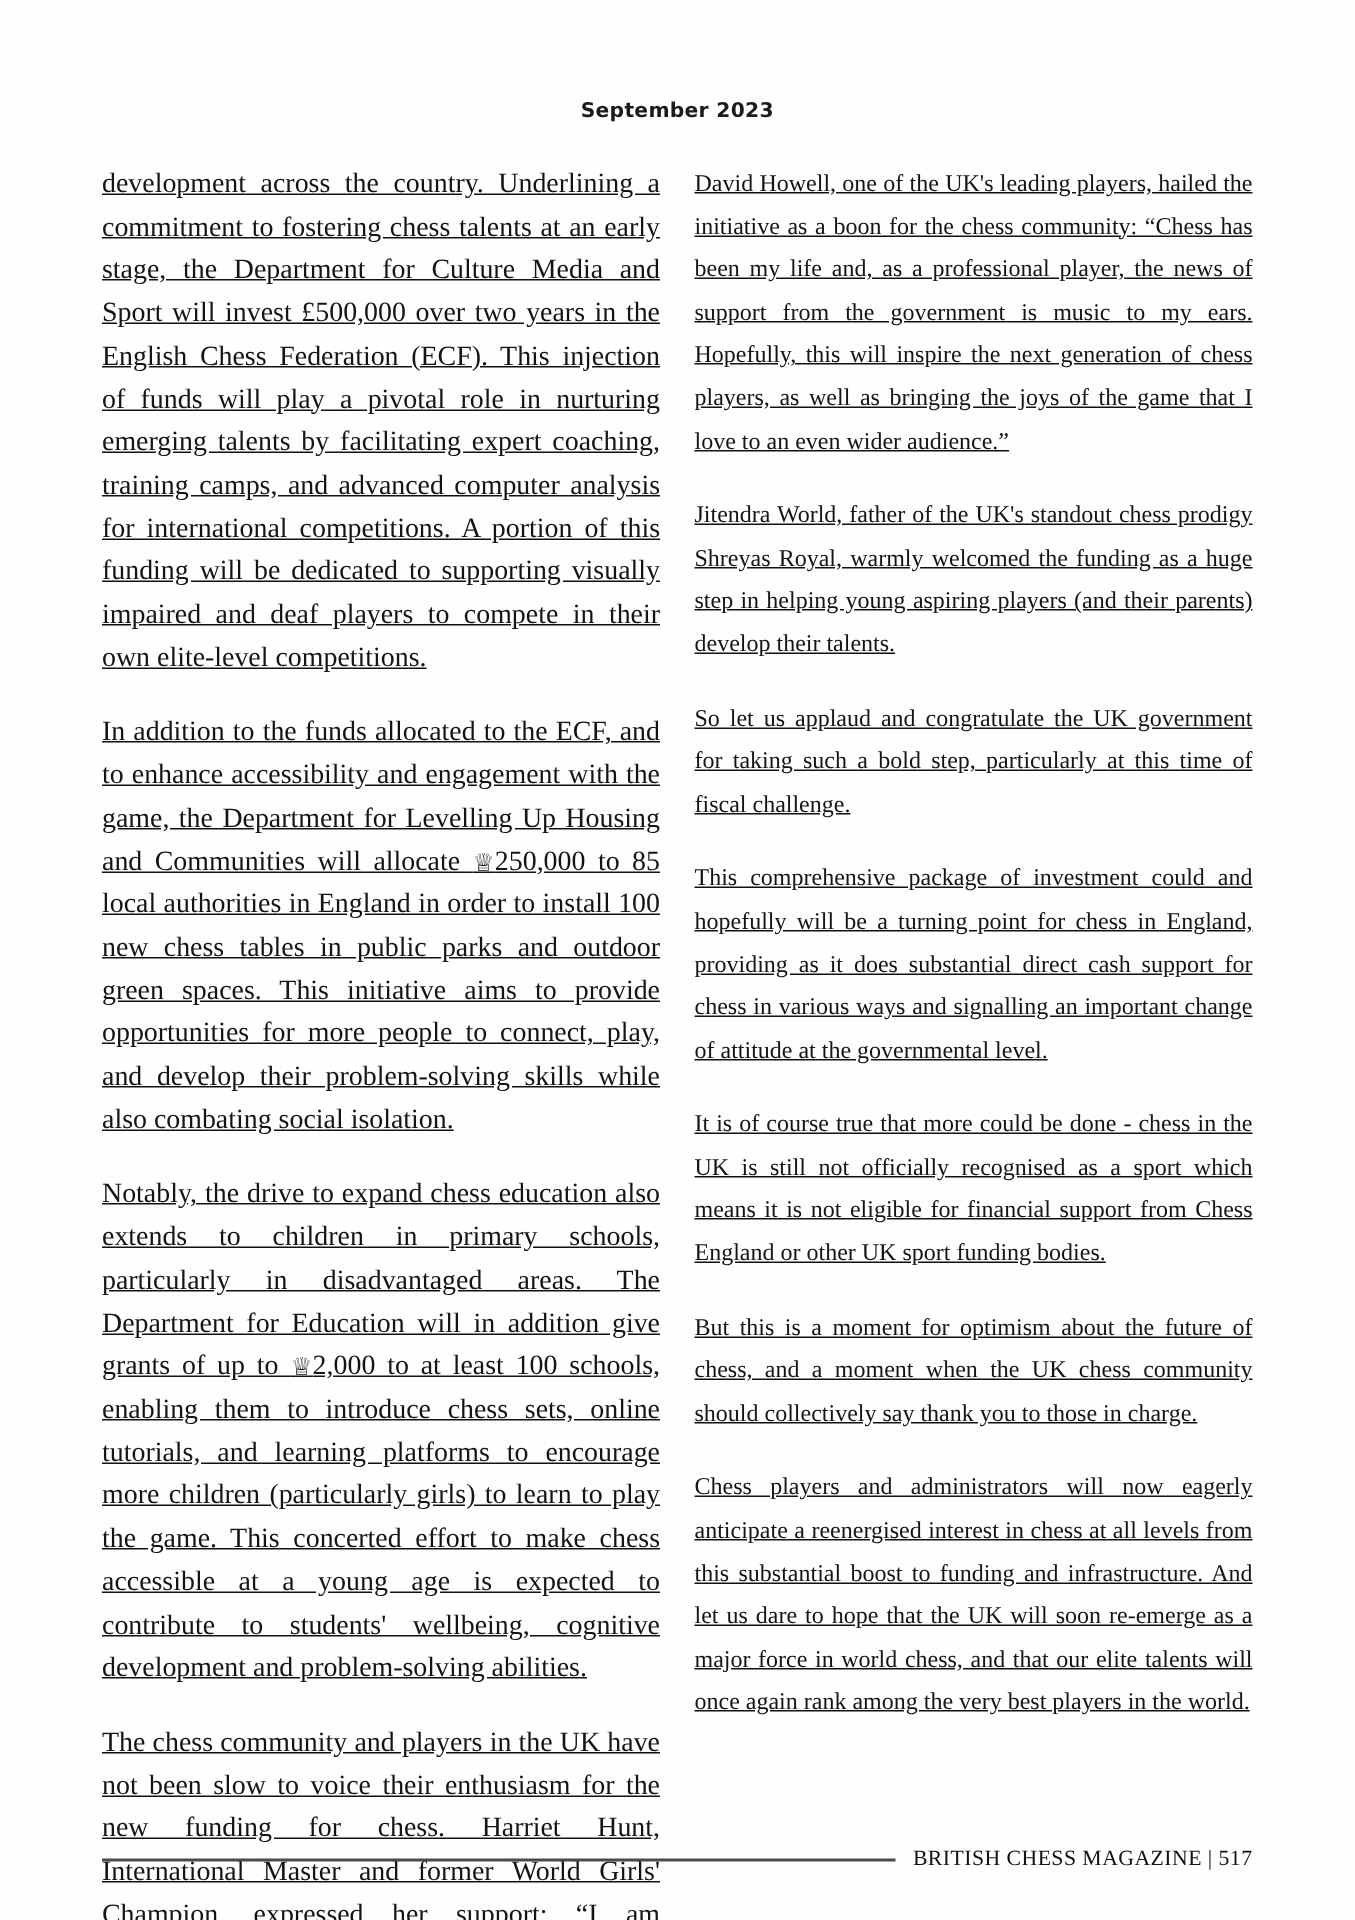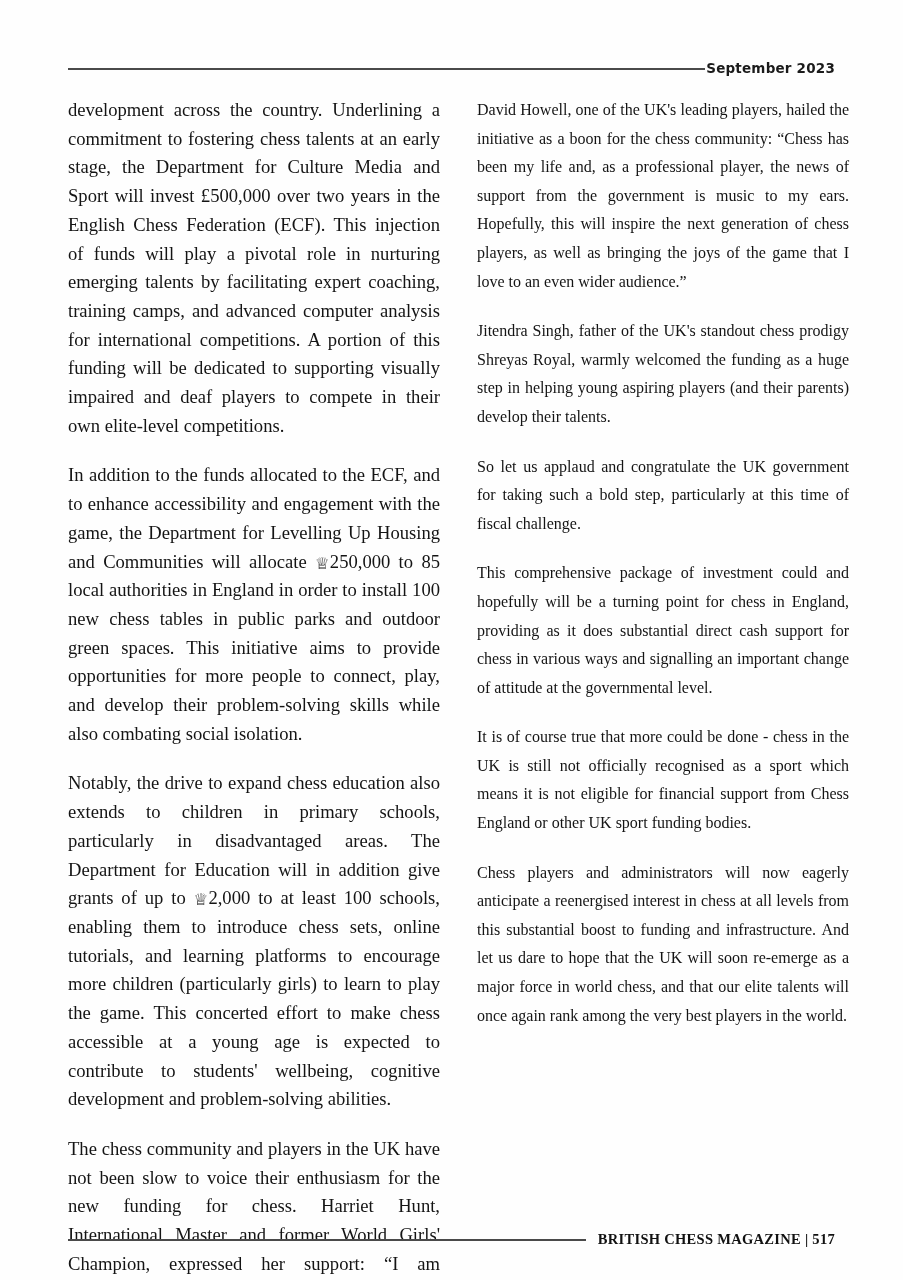--- a/index.html
+++ b/index.html
@@ -27,20 +27,21 @@
   .running-head {
     position: absolute;
     top: 56px;
     left: 68px;
     right: 68px;
     height: 26px;
     display: flex;
     align-items: center;
     justify-content: flex-end;
     gap: 1px;
+    flex-direction: column;
   }
   .running-head .rule {
     flex: 1 1 auto;
     height: 2px;
     background: #4a4a4a;
   }
   .running-head .head-label {
     flex: 0 0 auto;
     font-family: "DejaVu Sans", "Liberation Sans", sans-serif;
     font-size: 13.5px;
@@ -48,26 +49,27 @@
     letter-spacing: 0.2px;
     color: #1b1b1b;
     white-space: nowrap;
     line-height: 1;
     padding-bottom: 1px;
   }
 
   
   .columns {
     position: absolute;
-    top: 96px;
+    top: 109px;
     left: 68px;
     width: 767px;
     height: 1100px;
     display: flex;
-    gap: 37px;
+    gap: 23px;
+    text-decoration: underline;
   }
   .col {
     width: 372px;
     flex: 0 0 372px;
   }
 
   .para {
     margin: 0 0 21px 0;
     text-align: justify;
     text-justify: inter-word;
@@ -106,21 +108,21 @@
     gap: 12px;
   }
   .footer .rule {
     flex: 1 1 auto;
     height: 2px;
     background: #4a4a4a;
   }
   .footer .foot-label {
     flex: 0 0 auto;
     font-size: 14.5px;
-    font-weight: 700;
+    font-weight: 400;
     font-variant: small-caps;
     letter-spacing: 0.3px;
     white-space: nowrap;
     color: #111111;
     line-height: 1;
     padding-bottom: 1px;
   }
 </style>
 </head>
 <body>
@@ -136,24 +138,25 @@
 
     <div class="col col-left">
       <p class="para">development across the country. Underlining a commitment to fostering chess talents at an early stage, the Department for Culture Media and Sport will invest £500,000 over two years in the English Chess Federation (ECF). This injection of funds will play a pivotal role in nurturing emerging talents by facilitating expert coaching, training camps, and advanced computer analysis for international competitions. A portion of this funding will be dedicated to supporting visually impaired and deaf players to compete in their own elite-level competitions.</p>
       <p class="para">In addition to the funds allocated to the ECF, and to enhance accessibility and engagement with the game, the Department for Levelling Up Housing and Communities will allocate <span class="queen">♕</span>250,000 to 85 local authorities in England in order to install 100 new chess tables in public parks and outdoor green spaces. This initiative aims to provide opportunities for more people to connect, play, and develop their problem-solving skills while also combating social isolation.</p>
       <p class="para">Notably, the drive to expand chess education also extends to children in primary schools, particularly in disadvantaged areas. The Department for Education will in addition give grants of up to <span class="queen">♕</span>2,000 to at least 100 schools, enabling them to introduce chess sets, online tutorials, and learning platforms to encourage more children (particularly girls) to learn to play the game. This concerted effort to make chess accessible at a young age is expected to contribute to students' wellbeing, cognitive development and problem-solving abilities.</p>
       <p class="para">The chess community and players in the UK have not been slow to voice their enthusiasm for the new funding for chess. Harriet Hunt, International Master and former World Girls' Champion, expressed her support: “I am delighted that this government funding will enable the next generation of English talents to reach their potential and compete successfully at the highest level internationally.”</p>
     </div>
 
     <div class="col col-right">
       <p class="para">David Howell, one of the UK's leading players, hailed the initiative as a boon for the chess community: “Chess has been my life and, as a professional player, the news of support from the government is music to my ears. Hopefully, this will inspire the next generation of chess players, as well as bringing the joys of the game that I love to an even wider audience.”</p>
-      <p class="para">Jitendra Singh, father of the UK's standout chess prodigy Shreyas Royal, warmly welcomed the funding as a huge step in helping young aspiring players (and their parents) develop their talents.</p>
+      <p class="para">Jitendra World, father of the UK's standout chess prodigy Shreyas Royal, warmly welcomed the funding as a huge step in helping young aspiring players (and their parents) develop their talents.</p>
       <p class="para">So let us applaud and congratulate the UK government for taking such a bold step, particularly at this time of fiscal challenge.</p>
       <p class="para">This comprehensive package of investment could and hopefully will be a turning point for chess in England, providing as it does substantial direct cash support for chess in various ways and signalling an important change of attitude at the governmental level.</p>
       <p class="para">It is of course true that more could be done - chess in the UK is still not officially recognised as a sport which means it is not eligible for financial support from Chess England or other UK sport funding bodies.</p>
+      <p class="para">But this is a moment for optimism about the future of chess, and a moment when the UK chess community should collectively say thank you to those in charge.</p>
       <p class="para">Chess players and administrators will now eagerly anticipate a reenergised interest in chess at all levels from this substantial boost to funding and infrastructure. And let us dare to hope that the UK will soon re-emerge as a major force in world chess, and that our elite talents will once again rank among the very best players in the world.</p>
 
     </div>
 
   </div>
 
   <div class="footer">
     <div class="rule"></div>
     <div class="foot-label">BRITISH CHESS MAGAZINE | 517</div>
   </div>

